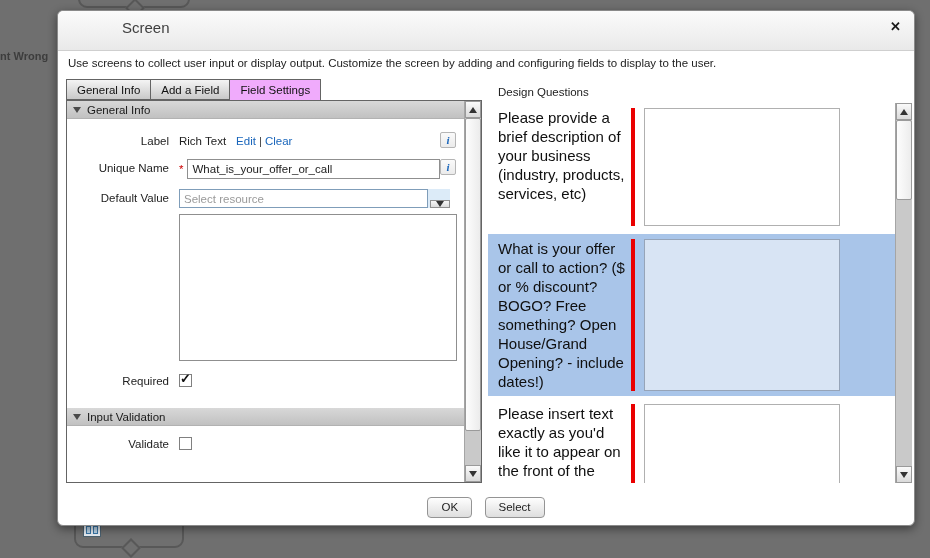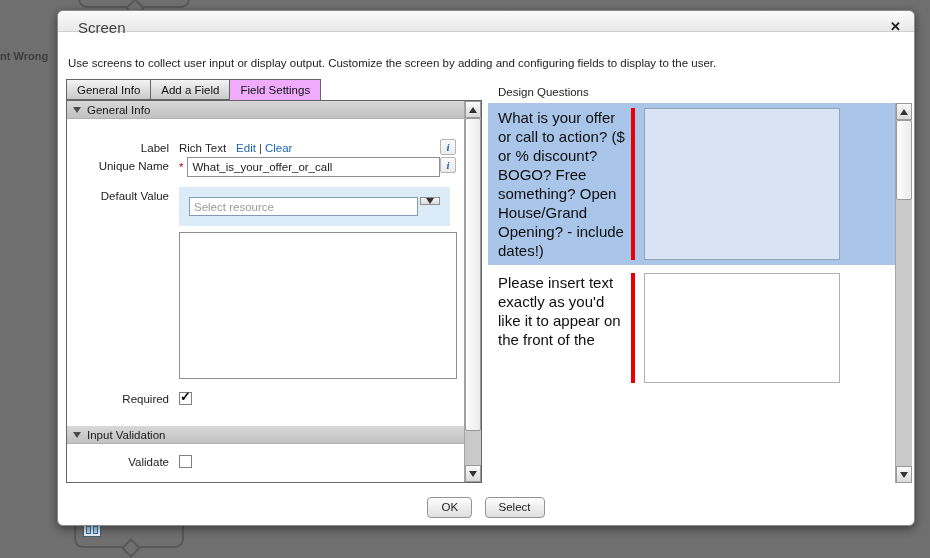--- a/index.html
+++ b/index.html
@@ -30,23 +30,24 @@
   }
   .screen-el-icon i { display: block; width: 5px; height: 8px; background: #bcd6ea; border: 1px solid #3a77a8; }
 
   
   .dialog {
     position: absolute; left: 57px; top: 10px; width: 858px; height: 516px; z-index: 10;
     background: #fff; border: 1px solid #8a8a8a; border-radius: 6px;
     box-shadow: 0 3px 10px rgba(0,0,0,0.45);
   }
   .dlg-header {
-    height: 21px; border-radius: 6px 6px 0 0;
+    height: 40px; border-radius: 6px 6px 0 0;
     background: linear-gradient(#fbfbfb, #e9e9e9);
     border-bottom: 1px solid #cfcfcf;
+    padding-left: 44px;
   }
   .dlg-title { padding-left: 20px; line-height: 34px; font-size: 15px; color: #3f3f3f; }
   .dlg-close {
     position: absolute; right: 13px; top: 8px; font-size: 13px; font-weight: bold;
     color: #1a1a1a; cursor: pointer; line-height: 16px;
   }
   .dlg-desc { position: absolute; left: 10px; top: 46px; font-size: 11.5px; color: #222; }
 
   
   .tabs { position: absolute; left: 8px; top: 68px; display: flex; z-index: 3; }
@@ -83,21 +84,21 @@
     border: 1px solid #b5b5b5; border-radius: 2px; background: linear-gradient(#fafafa,#ebebeb);
     color: #1a66bb; font-family: "Liberation Serif", serif; font-style: italic; font-weight: bold;
     font-size: 11px; text-align: center; line-height: 14px; cursor: pointer;
   }
   .txt-input {
     width: 254px; height: 20px; border: 1px solid #8f8f8f; font-size: 11.5px; padding: 0 4px;
     font-family: "Liberation Sans", sans-serif; color: #222; background: #fff;
   }
   .req-mark { color: #cc0000; font-size: 11.5px; padding: 4px 4px 0 0; }
   .combo {
-    width: 271px; background: #dcebf8; padding: 10px; display: flex; gap: 2px; align-items: flex-start;
+    width: 271px; background: #dcebf8; padding: 0; display: flex; gap: 2px; align-items: flex-end;
   }
   .combo-input {
     flex: 1; height: 19px; border: 1px solid #7f9db9; font-size: 11.5px; padding: 0 4px;
     font-family: "Liberation Sans", sans-serif; background: #fff; color: #222;
   }
   .combo-input::placeholder { color: #9a9a9a; opacity: 1; }
   .combo-btn {
     width: 20px; flex: none; border: 1px solid #8f8f8f; background: linear-gradient(#f7f7f7,#dcdcdc);
     display: flex; align-items: center; justify-content: center; cursor: pointer;
   }
@@ -179,30 +180,30 @@
   </div>
 
   <div class="panel">
     <div class="panel-content">
 
       <div class="section-hdr">
         <span class="tri-down"></span>
         <span>General Info</span>
       </div>
 
-      <div class="fs-row" style="margin-top:20px;">
+      <div class="fs-row" style="margin-top:13px;">
         <div class="fs-label">Label</div>
         <div class="fs-value">Rich Text</div>
         <span class="lnk" style="margin-left:10px;">Edit</span>
         <span class="sep">|</span>
         <span class="lnk">Clear</span>
         <span class="info-btn">i</span>
       </div>
 
-      <div class="fs-row" style="margin-top:2px;">
+      <div class="fs-row" style="margin-top:11px;">
         <div class="fs-label">Unique Name</div>
         <span class="req-mark">*</span>
         <input class="txt-input" type="text" value="What_is_your_offer_or_call" style="">
         <span class="info-btn">i</span>
       </div>
 
 
       <div class="fs-row" style="margin-top:10px;">
         <div class="fs-label">Default Value</div>
         <div class="combo">
@@ -243,20 +244,25 @@
           <span class="s-tri-down"></span>
         </div>
     </div>
   </div>
 
   <div class="preview-title">Design Questions</div>
 
   <div class="preview">
     <div class="preview-rows">
 
+      <div class="q-row">
+        <div class="q-text">Please provide a brief description of your business (industry, products, services, etc)</div>
+        <div class="q-bar"></div>
+        <div class="q-field" style="height:118px;"></div>
+      </div>
 
       <div class="q-row highlighted">
         <div class="q-text">What is your offer or call to action? ($ or % discount? BOGO? Free something? Open House/Grand Opening? - include dates!)</div>
         <div class="q-bar"></div>
         <div class="q-field" style="height:152px;"></div>
       </div>
 
       <div class="q-row">
         <div class="q-text">Please insert text exactly as you'd like it to appear on the front of the</div>
         <div class="q-bar"></div>

